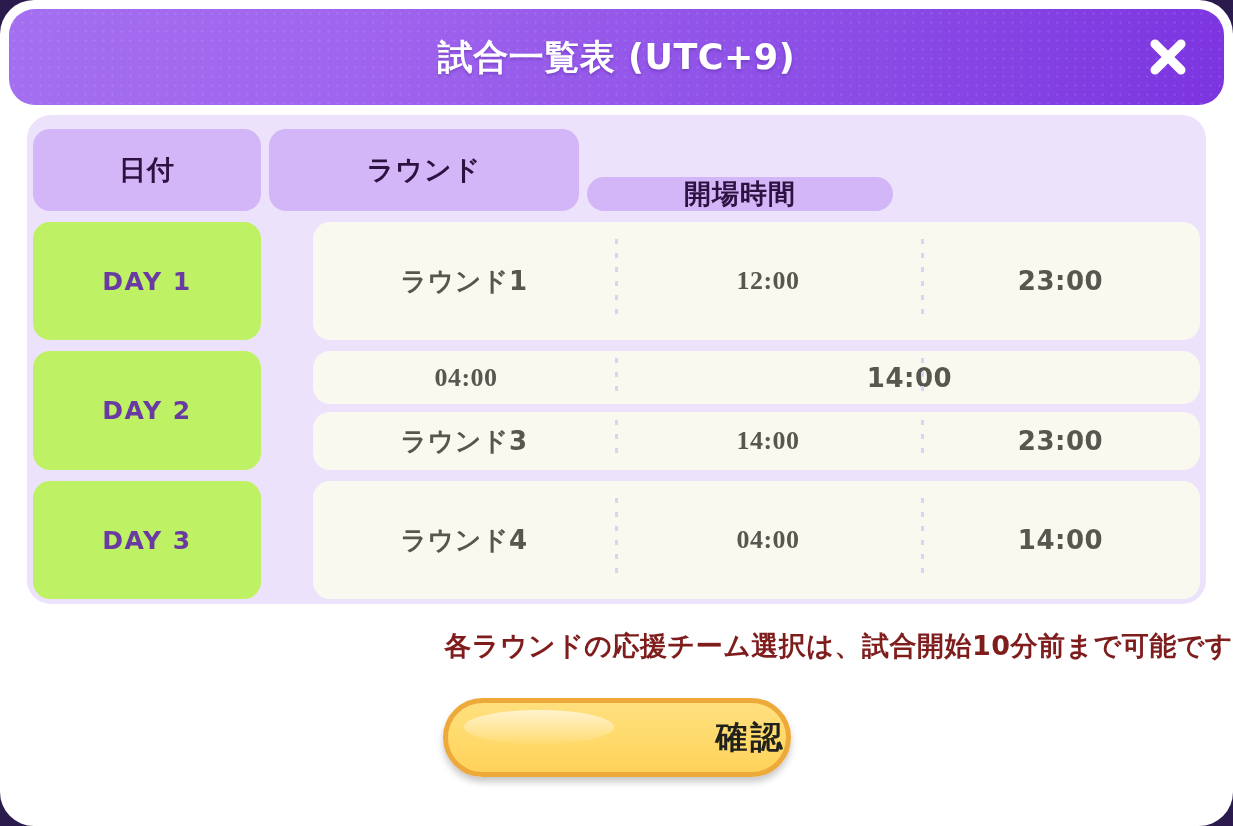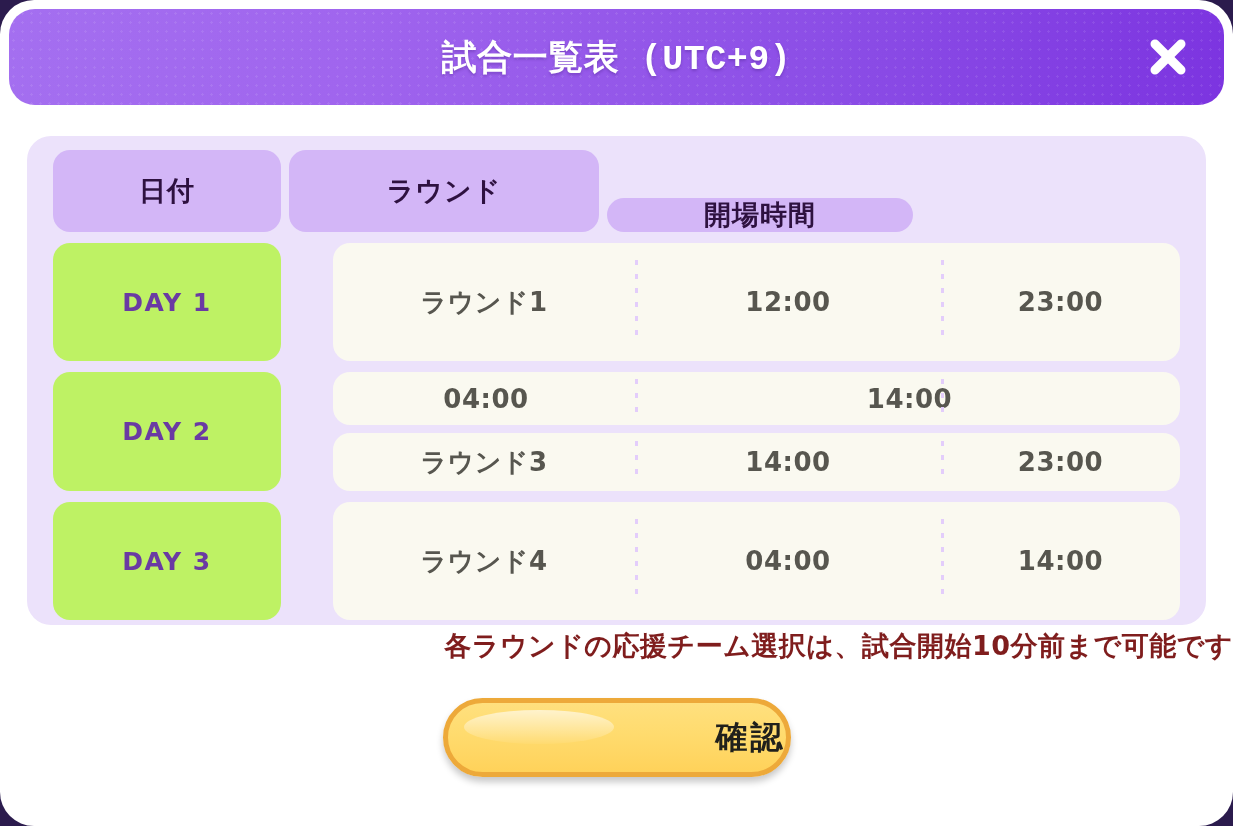--- a/index.html
+++ b/index.html
@@ -32,21 +32,20 @@
     top: 9px;
     width: 1215px;
     height: 96px;
     border-radius: 26px;
     background:
       radial-gradient(rgba(255,255,255,0.09) 1.1px, transparent 1.2px) 0 0 / 9px 9px,
       linear-gradient(100deg, #a46ff0 0%, #a065ee 28%, #8b4de6 68%, #7c34e0 100%);
     display: flex;
     align-items: center;
     justify-content: center;
-    font-family: Liberation Mono, monospace;
   }
 
   .header-title {
     color: #ffffff;
     font-size: 35px;
     font-weight: 700;
     letter-spacing: 0.5px;
     text-shadow: 0 2px 3px rgba(60,20,120,0.30);
     user-select: none;
   }
@@ -62,26 +61,26 @@
     align-items: center;
     justify-content: center;
     cursor: pointer;
   }
   .close-button svg { display: block; }
 
   
   .table-shell {
     position: absolute;
     left: 27px;
-    top: 136px;
+    top: 115px;
     width: 1179px;
     height: 489px;
     background: #ece2fb;
     border-radius: 24px;
-    padding: 14px 26px;
+    padding: 14px 6px;
   }
 
   
   .col-day     { flex: 0 0 228px; }
   .col-round   { flex: 0 0 310px; }
   .col-open    { flex: 0 0 306px; margin-top: 48px; }
   .col-match   { flex: 1 1 auto; }
 
   
   .head-row {
@@ -146,21 +145,21 @@
     align-items: center;
     justify-content: center;
     color: #57564f;
     font-size: 26px;
     font-weight: 700;
     letter-spacing: 0.5px;
     height: 100%;
     user-select: none;
   }
   .round-row .cell.round-name { flex: 0 0 302px; }
-  .round-row .cell.open-time  { flex: 0 0 306px; }
+  .round-row .cell.open-time  { flex: 0 0 306px; font-family: Liberation Serif, serif; }
   .round-row .cell.match-time { flex: 1 1 auto; }
 
   
   .vdot {
     position: absolute;
     top: 14%;
     height: 72%;
     width: 3px;
     background-image: linear-gradient(to bottom, #e3cdfb 0 5px, transparent 5px 14px);
     background-size: 3px 14px;

